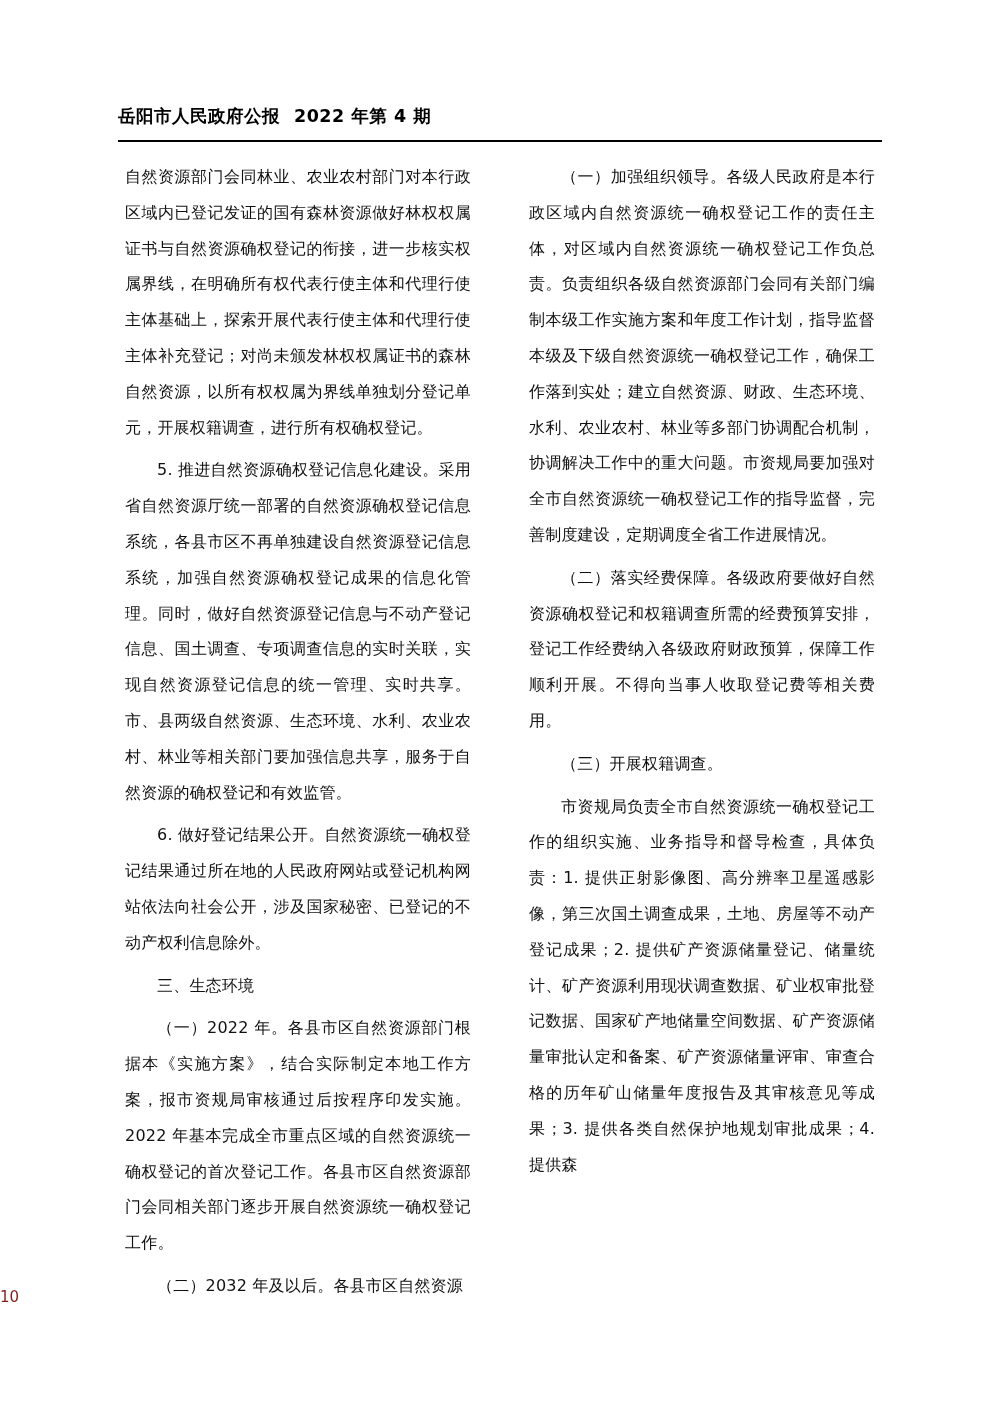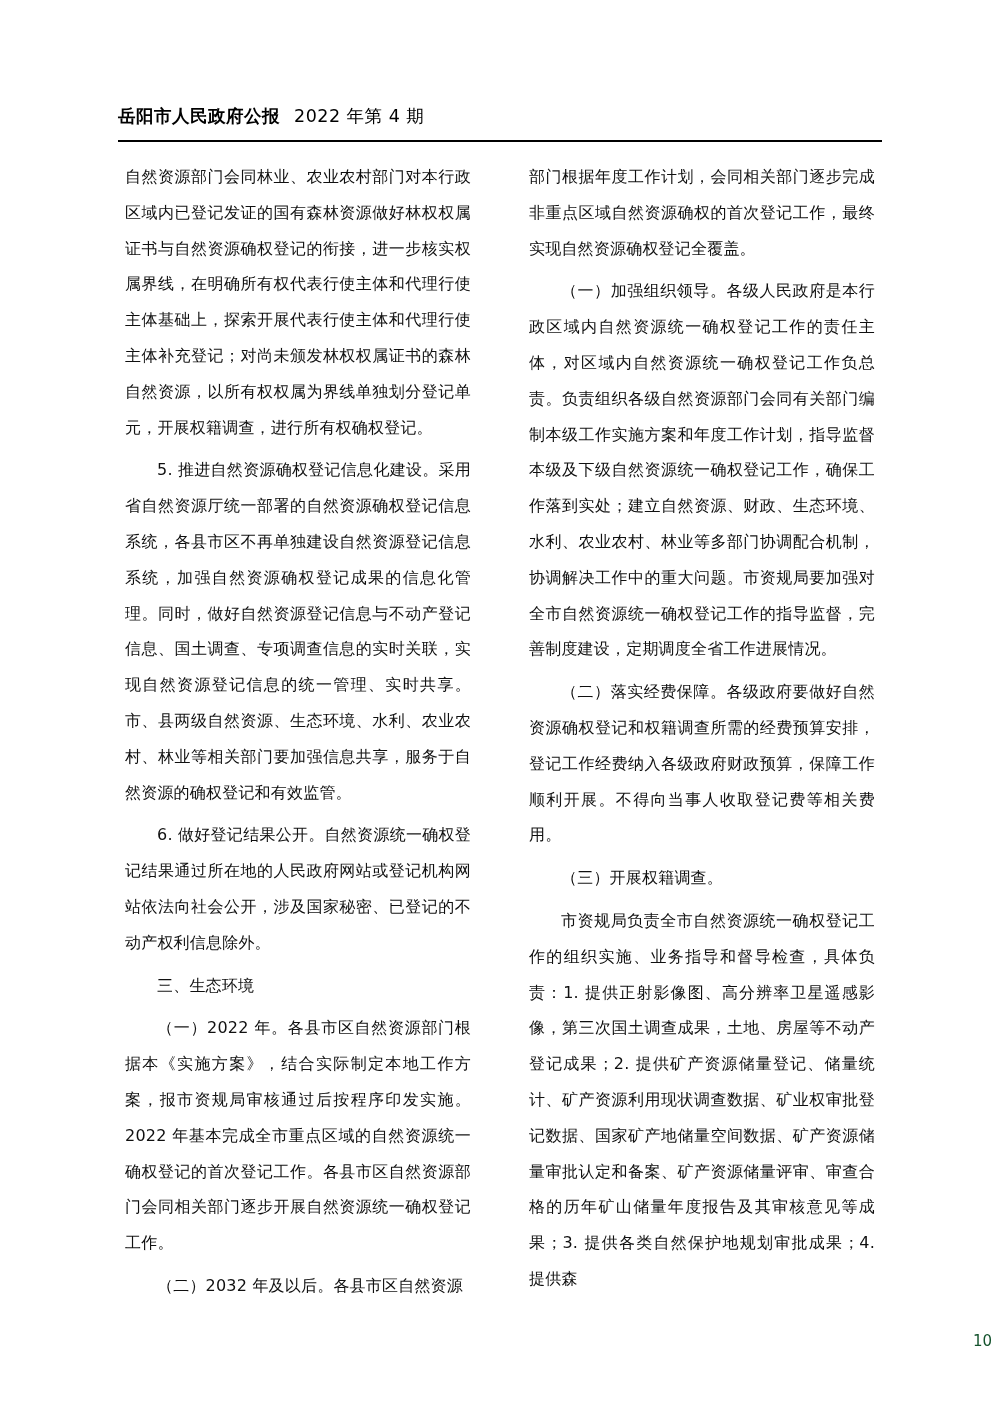--- a/index.html
+++ b/index.html
@@ -22,21 +22,21 @@
     left: 118px;
     top: 104px;
     width: 760px;
     font-size: 17.5px;
     font-weight: bold;
     letter-spacing: 0.5px;
     color: #000000;
     font-family: "DejaVu Sans", "Liberation Sans", sans-serif;
   }
   .header .issue {
-    font-weight: normal;
+    font-weight: bold;
     margin-left: 14px;
     letter-spacing: 0.5px;
   }
   .rule {
     position: absolute;
     left: 118px;
     top: 140px;
     width: 764px;
     height: 1.5px;
     background: #000000;
@@ -61,25 +61,25 @@
     letter-spacing: 0.2px;
     color: #101010;
     font-family: "DejaVu Sans", "Liberation Sans", sans-serif;
   }
   .col p.indent {
     text-indent: 2em;
   }
   .pagenum {
     position: absolute;
     left: 0;
-    top: 1332px;
+    top: 1288px;
     width: 992px;
-    text-align: right;
+    text-align: left;
     font-size: 15px;
-    color: #14532d;
+    color: #7f1d1d;
     font-family: "DejaVu Sans", "Liberation Sans", sans-serif;
   }
 </style>
 </head>
 <body>
 
 <div class="page">
 
   <div class="header">
     <span>岳阳市人民政府公报</span><span class="issue">2022 年第 4 期</span>
@@ -92,21 +92,20 @@
     <div class="col">
       <p>自然资源部门会同林业、农业农村部门对本行政区域内已登记发证的国有森林资源做好林权权属证书与自然资源确权登记的衔接，进一步核实权属界线，在明确所有权代表行使主体和代理行使主体基础上，探索开展代表行使主体和代理行使主体补充登记；对尚未颁发林权权属证书的森林自然资源，以所有权权属为界线单独划分登记单元，开展权籍调查，进行所有权确权登记。</p>
       <p class="indent">5. 推进自然资源确权登记信息化建设。采用省自然资源厅统一部署的自然资源确权登记信息系统，各县市区不再单独建设自然资源登记信息系统，加强自然资源确权登记成果的信息化管理。同时，做好自然资源登记信息与不动产登记信息、国土调查、专项调查信息的实时关联，实现自然资源登记信息的统一管理、实时共享。市、县两级自然资源、生态环境、水利、农业农村、林业等相关部门要加强信息共享，服务于自然资源的确权登记和有效监管。</p>
       <p class="indent">6. 做好登记结果公开。自然资源统一确权登记结果通过所在地的人民政府网站或登记机构网站依法向社会公开，涉及国家秘密、已登记的不动产权利信息除外。</p>
       <p class="indent">三、生态环境</p>
       <p class="indent">（一）2022 年。各县市区自然资源部门根据本《实施方案》，结合实际制定本地工作方案，报市资规局审核通过后按程序印发实施。2022 年基本完成全市重点区域的自然资源统一确权登记的首次登记工作。各县市区自然资源部门会同相关部门逐步开展自然资源统一确权登记工作。</p>
       <p class="indent">（二）2032 年及以后。各县市区自然资源</p>
     </div>
 
     <div class="col">
-      <p>部门根据年度工作计划，会同相关部门逐步完成非重点区域自然资源确权的首次登记工作，最终实现自然资源确权登记全覆盖。</p>
       <p class="indent">（一）加强组织领导。各级人民政府是本行政区域内自然资源统一确权登记工作的责任主体，对区域内自然资源统一确权登记工作负总责。负责组织各级自然资源部门会同有关部门编制本级工作实施方案和年度工作计划，指导监督本级及下级自然资源统一确权登记工作，确保工作落到实处；建立自然资源、财政、生态环境、水利、农业农村、林业等多部门协调配合机制，协调解决工作中的重大问题。市资规局要加强对全市自然资源统一确权登记工作的指导监督，完善制度建设，定期调度全省工作进展情况。</p>
       <p class="indent">（二）落实经费保障。各级政府要做好自然资源确权登记和权籍调查所需的经费预算安排，登记工作经费纳入各级政府财政预算，保障工作顺利开展。不得向当事人收取登记费等相关费用。</p>
       <p class="indent">（三）开展权籍调查。</p>
       <p class="indent">市资规局负责全市自然资源统一确权登记工作的组织实施、业务指导和督导检查，具体负责：1. 提供正射影像图、高分辨率卫星遥感影像，第三次国土调查成果，土地、房屋等不动产登记成果；2. 提供矿产资源储量登记、储量统计、矿产资源利用现状调查数据、矿业权审批登记数据、国家矿产地储量空间数据、矿产资源储量审批认定和备案、矿产资源储量评审、审查合格的历年矿山储量年度报告及其审核意见等成果；3. 提供各类自然保护地规划审批成果；4. 提供森</p>
     </div>
 
   </div>
 
   <div class="pagenum">10</div>
 

